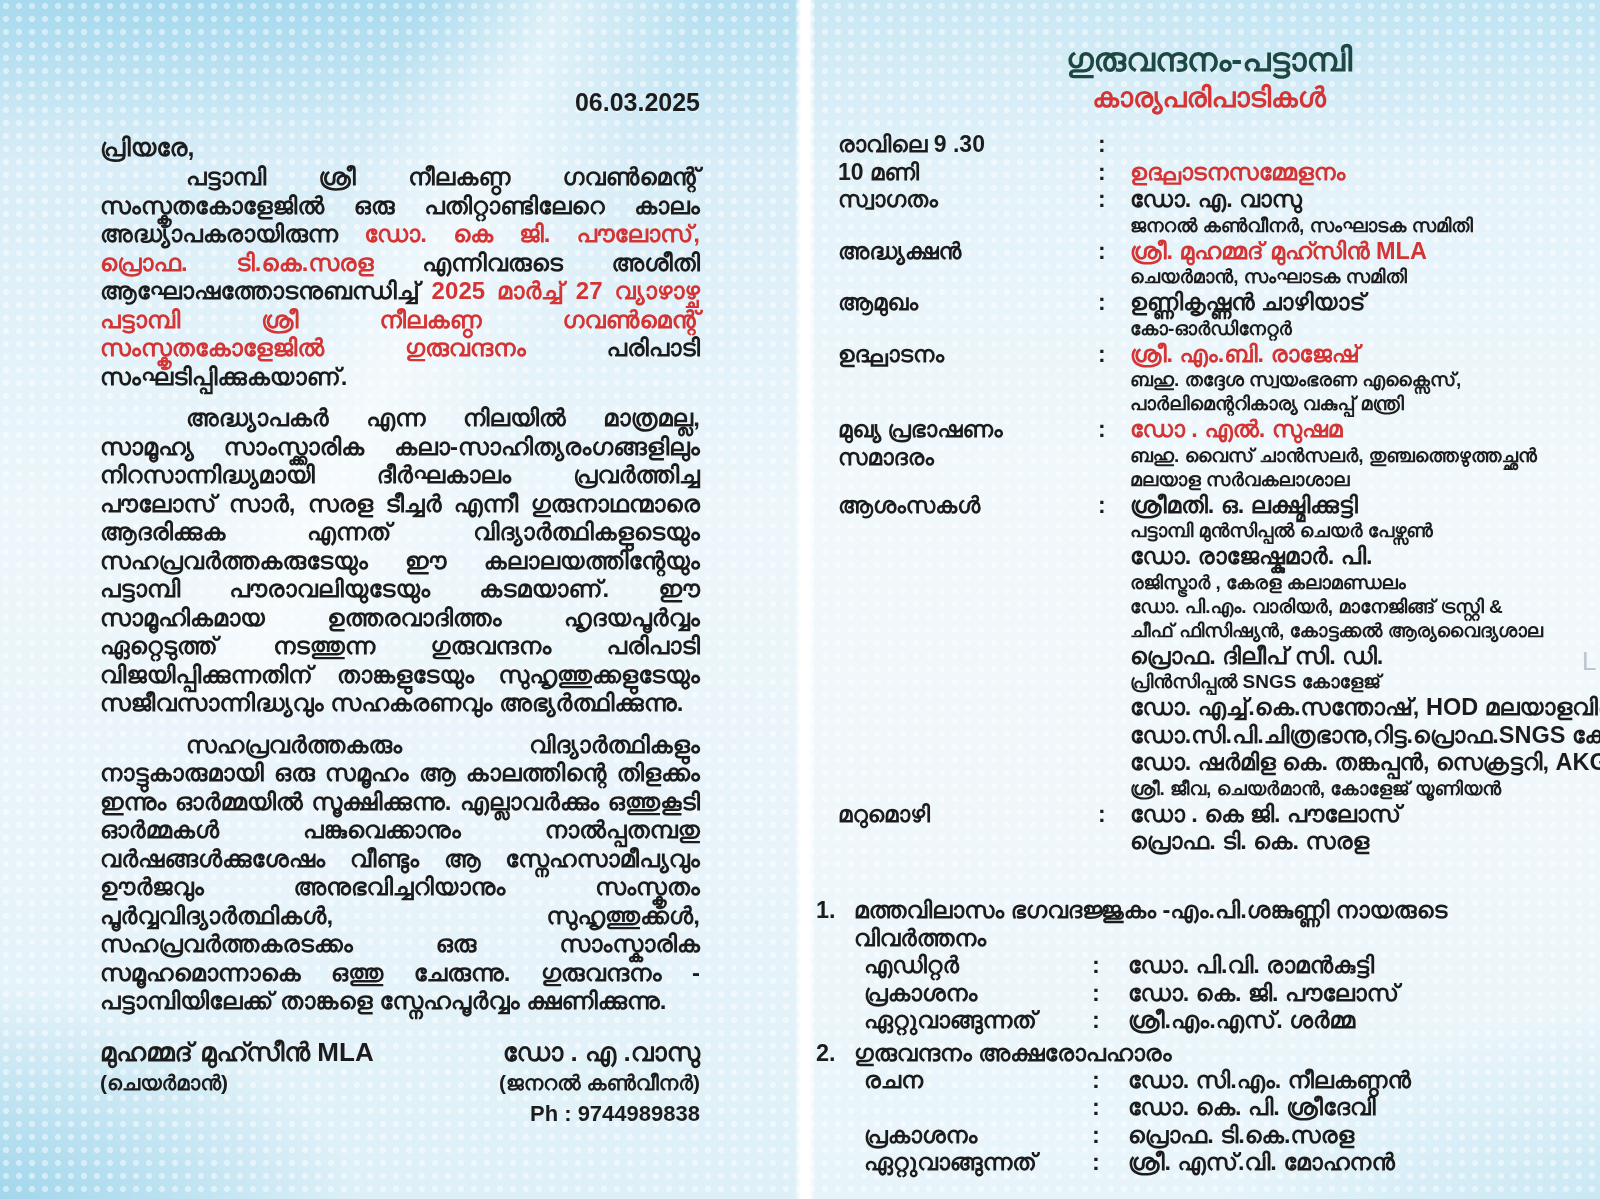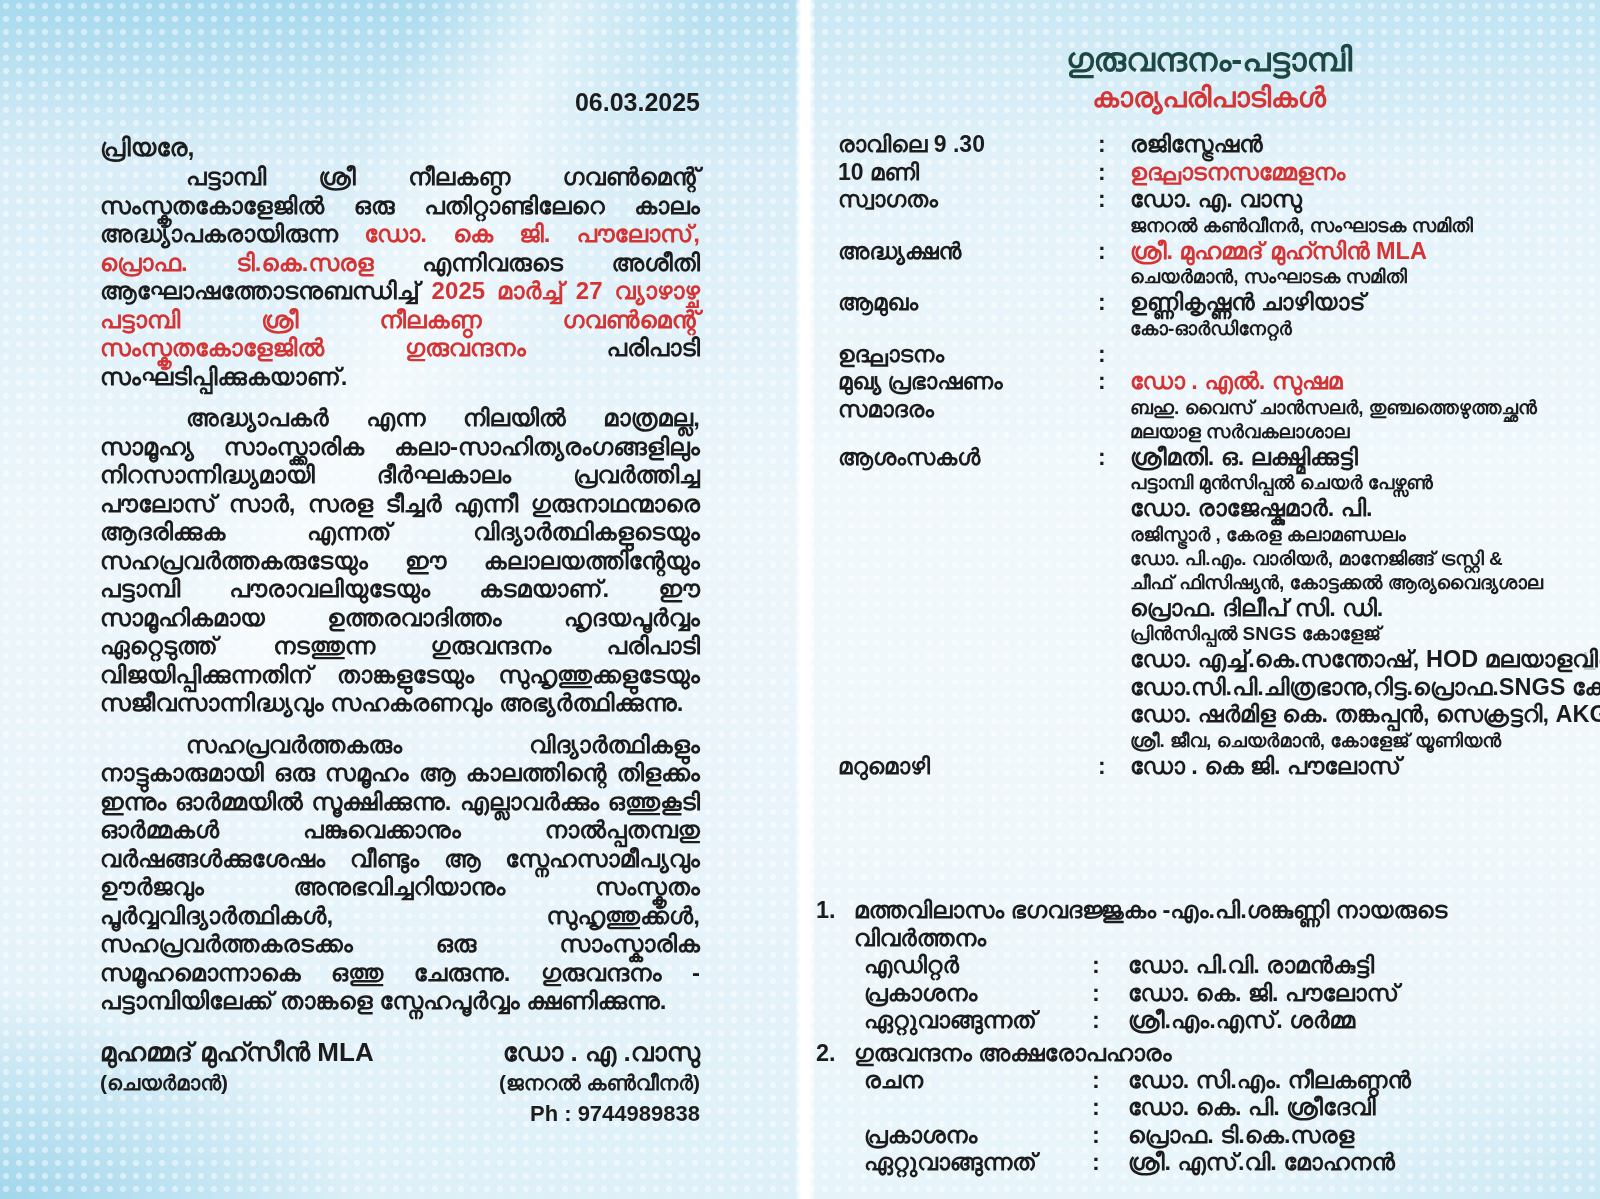--- a/index.html
+++ b/index.html
@@ -100,23 +100,20 @@
 
   </div>
 
   <div class="page-right">
     <div class="r-title">ഗുരുവന്ദനം-പട്ടാമ്പി</div>
     <div class="r-subtitle">കാര്യപരിപാടികൾ</div>
     <div class="sched">
         <div class="sched-row">
           <div class="sched-label">രാവിലെ 9 .30</div>
           <div class="sched-colon">:</div>
-          <div>
-            <div class="vline">രജിസ്ട്രേഷൻ</div>
-          </div>
         </div>
         <div class="sched-row">
           <div class="sched-label">10 മണി</div>
           <div class="sched-colon">:</div>
           <div>
             <div class="vline red">ഉദ്ഘാടനസമ്മേളനം</div>
           </div>
         </div>
         <div class="sched-row">
           <div class="sched-label">സ്വാഗതം</div>
@@ -138,20 +135,25 @@
           <div class="sched-label">ആമുഖം</div>
           <div class="sched-colon">:</div>
           <div>
             <div class="vline">ഉണ്ണികൃഷ്ണൻ ചാഴിയാട്</div>
             <div class="vline small">കോ-ഓർഡിനേറ്റർ</div>
           </div>
         </div>
         <div class="sched-row">
           <div class="sched-label">ഉദ്ഘാടനം</div>
           <div class="sched-colon">:</div>
+          <div>
+            <div class="vline red">ശ്രീ. എം.ബി. രാജേഷ്</div>
+            <div class="vline small">ബഹു. തദ്ദേശ സ്വയംഭരണ എക്സൈസ്,</div>
+            <div class="vline small">പാർലിമെന്ററികാര്യ വകുപ്പ് മന്ത്രി</div>
+          </div>
         </div>
         <div class="sched-row">
           <div class="sched-label">മുഖ്യ പ്രഭാഷണം</div>
           <div class="sched-colon">:</div>
           <div>
             <div class="vline red">ഡോ . എൽ. സുഷമ</div>
           </div>
         </div>
         <div class="sched-row">
           <div class="sched-label">സമാദരം</div>
@@ -177,20 +179,21 @@
             <div class="vline">ഡോ.സി.പി.ചിത്രഭാനു,റിട്ട.പ്രൊഫ.SNGS  കോളേജ്</div>
             <div class="vline">ഡോ. ഷർമിള കെ. തങ്കപ്പൻ,  സെക്രട്ടറി, AKGCT</div>
             <div class="vline small">ശ്രീ. ജീവ, ചെയർമാൻ, കോളേജ് യൂണിയൻ</div>
           </div>
         </div>
         <div class="sched-row">
           <div class="sched-label">മറുമൊഴി</div>
           <div class="sched-colon">:</div>
           <div>
             <div class="vline">ഡോ . കെ ജി. പൗലോസ്</div>
+            <div class="vline">പ്രൊഫ. ടി. കെ. സരള</div>
           </div>
         </div>
       </div>
   </div>
   <div class="books" style="top: 892px;">
       <div class="book-title">
         <div>1.</div>
         <div>മത്തവിലാസം  ഭഗവദജ്ജുകം -എം.പി.ശങ്കുണ്ണി നായരുടെ വിവർത്തനം</div>
       </div>
       <div class="book-row">

